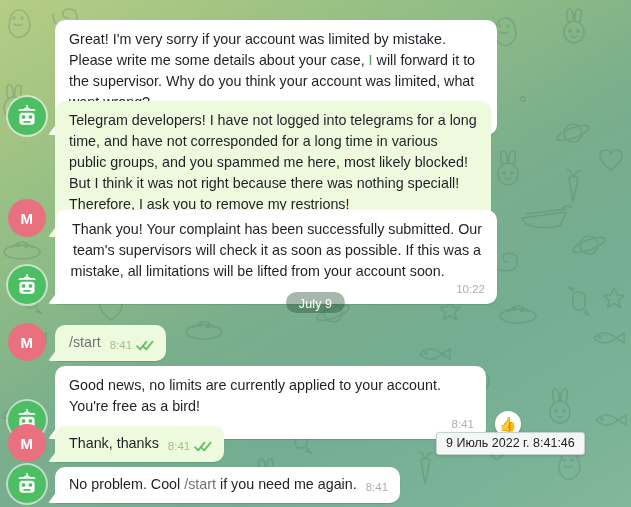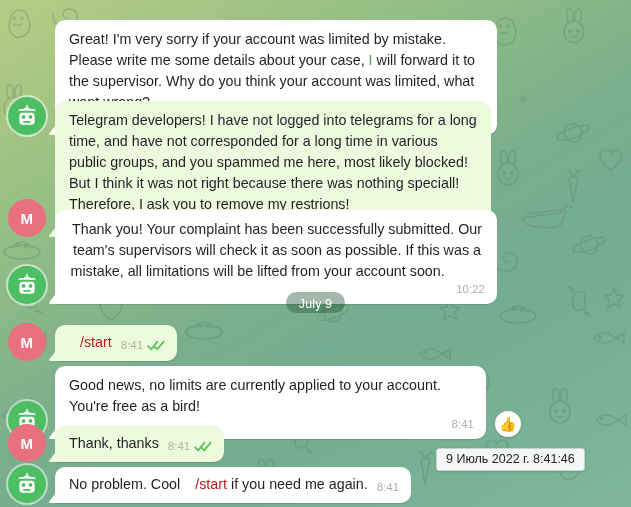--- a/index.html
+++ b/index.html
@@ -69,21 +69,21 @@
     content:"";
     position:absolute;
     left:-7px;bottom:0;
     width:10px;height:13px;
     background:inherit;
     clip-path:polygon(100% 0,100% 100%,0 100%);
     border-bottom-left-radius:3px;
   }
 
   .bubble .txt{display:inline;}
-  .link{color:#b91c1c;margin-left:11px;}
+  .link{color:#737373;}
   .hl{color:#4aa05c;}
 
   .meta{
     display:inline-flex;
     align-items:center;
     gap:4px;
     float:right;
     margin-left:10px;
     margin-top:14px;
     position:relative;
@@ -412,17 +412,17 @@
       <div class="bubble in oneline">
         <span><span class="txt">No problem. Cool </span><span class="link">/start</span><span class="txt"> if you need me again.</span></span>
         <span class="meta inline">
           <span>8:41</span>
         </span>
       </div>
     </div>
 
   </div>
 
-  <div class="tooltip" style="left:436px;top:448px;">
+  <div class="tooltip" style="left:436px;top:432px;">
     <span>9 Июль 2022 г. 8:41:46</span>
   </div>
 
 </div>
 
 </body></html>

